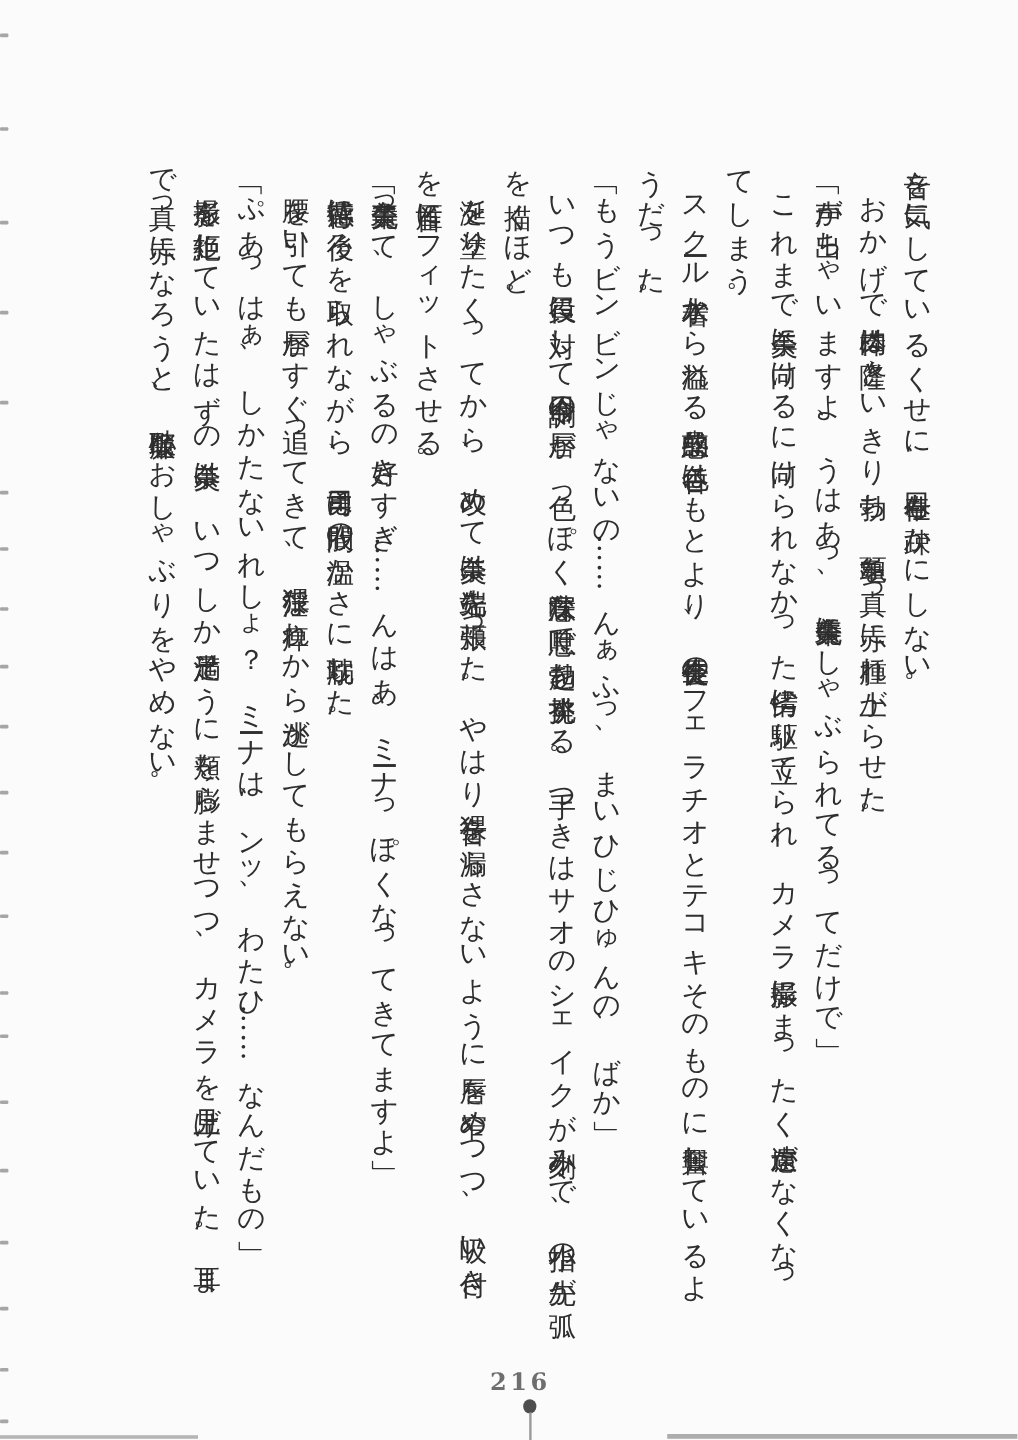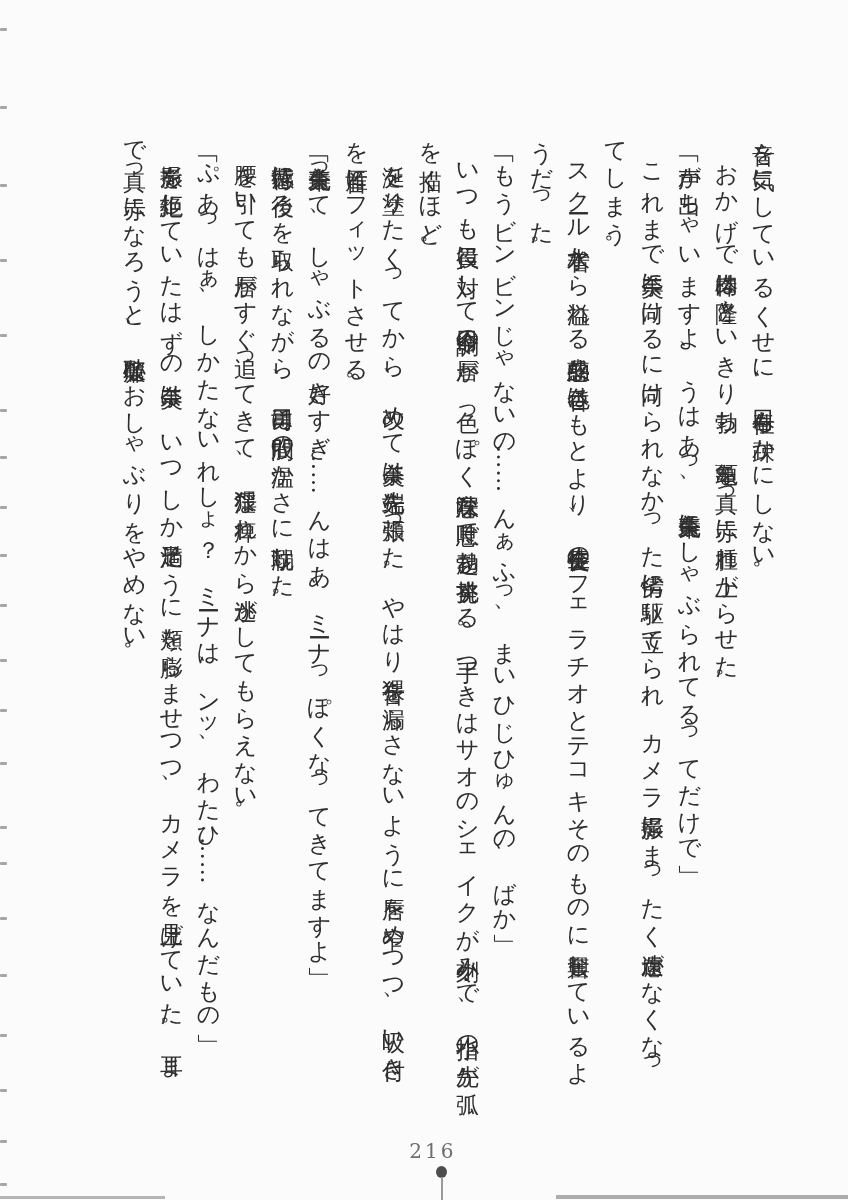--- a/index.html
+++ b/index.html
@@ -44,20 +44,21 @@
   }
   .footer-pagenum {
     position: absolute;
     left: 424px;
     top: 1139px;
     transform: translateX(-31%);
     font-size: 20px;
     letter-spacing: 3px;
     color: #6e6e6e;
     font-family: "DejaVu Serif", "Liberation Serif", serif;
+    font-weight: bold;
   }
   .ornament-dot {
     position: absolute;
     left: 436px;
     top: 1166px;
     width: 11px;
     height: 12px;
     border-radius: 50%;
     background: #4d4d4d;
   }

